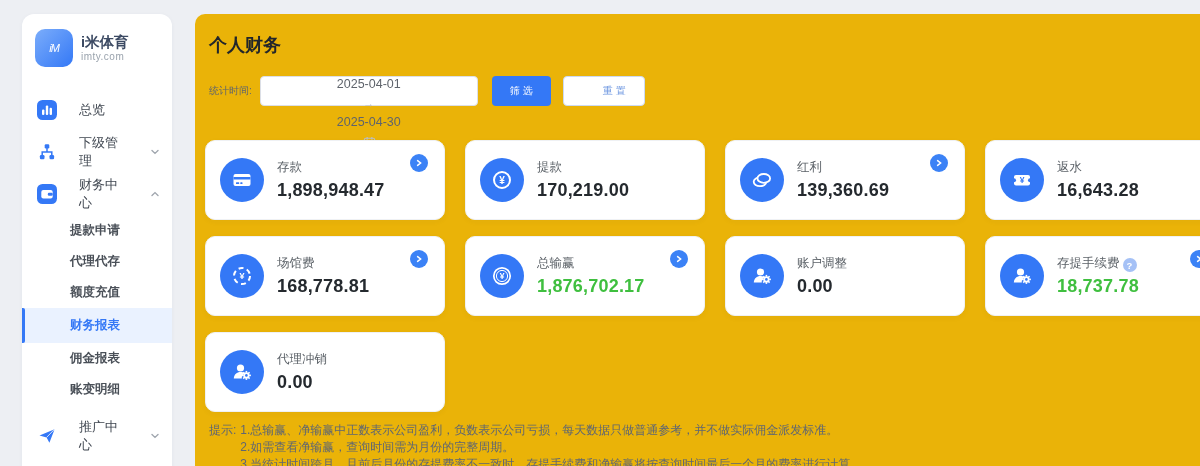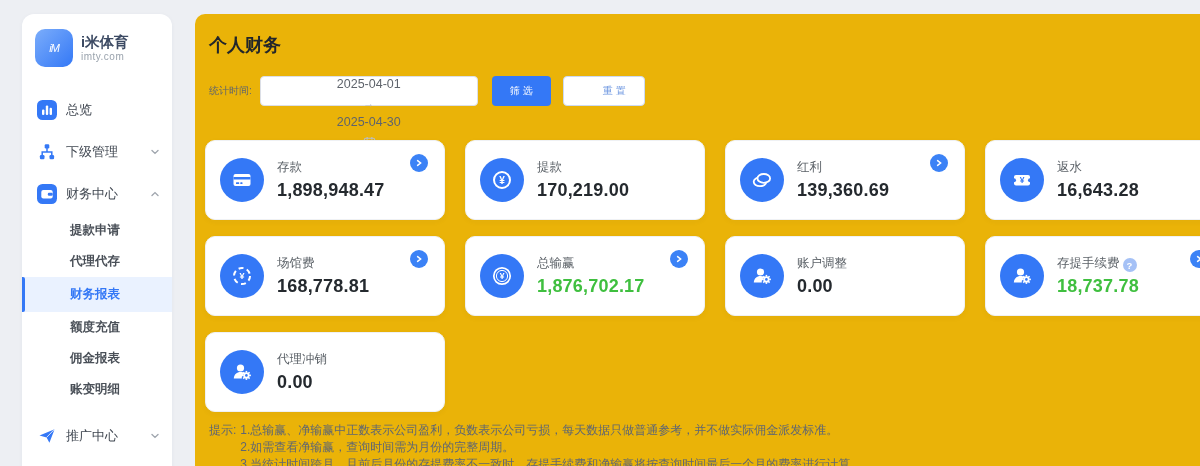--- a/index.html
+++ b/index.html
@@ -13,21 +13,21 @@
   .logo-row { display:flex; align-items:center; gap:8px; padding:15px 10px 12px 13px; cursor:pointer; }
   .logo-mark { width:38px; height:38px; border-radius:10px; flex:none;
                background:linear-gradient(135deg,#7badfb,#3478f6);
                display:flex; align-items:center; justify-content:center;
                color:#fff; font-weight:normal; font-style:italic; font-size:11px; letter-spacing:-1px; }
   .logo-name { font-size:14.5px; font-weight:bold; color:#3c4a63; line-height:1.15; }
   .logo-domain { font-size:10px; color:#9aa3ad; letter-spacing:.5px; }
 
   .menu { padding-top:10px; }
   .menu-item { position:relative; height:42px; display:flex; align-items:center;
-               gap:9px; padding:0 12px 0 15px; font-size:13px; color:#3f4650; cursor:pointer; }
+               gap:22px; padding:0 12px 0 15px; font-size:13px; color:#3f4650; cursor:pointer; }
   .menu-item .mi-icon { width:20px; height:20px; flex:none; display:flex; }
   .chev { margin-left:auto; display:flex; }
   .submenu .menu-item { height:31px; padding-left:48px; font-size:12.5px; color:#4a5058;font-weight:bold; }
   .submenu .menu-item.active { background:#eaf2ff; color:#3478f6; height:35px; }
   .submenu .menu-item.active::before { content:""; position:absolute; left:0; top:0; bottom:0;
                width:3px; background:#3478f6; border-radius:0 2px 2px 0; }
   .menu-item.gap-top { margin-top:10px; }
 
   
   .main { position:absolute; left:195px; top:14px; width:1028px; height:452px;
@@ -127,25 +127,25 @@
         </span>
       </div>
 
       <div class="submenu">
         <div class="menu-item">
           <span>提款申请</span>
         </div>
         <div class="menu-item">
           <span>代理代存</span>
         </div>
+        <div class="menu-item">
+          <span>额度充值</span>
+        </div>
         <div class="menu-item active">
           <span>财务报表</span>
-        </div>
-        <div class="menu-item">
-          <span>额度充值</span>
         </div>
         <div class="menu-item">
           <span>佣金报表</span>
         </div>
         <div class="menu-item">
           <span>账变明细</span>
         </div>
       </div>
 
       <div class="menu-item gap-top">

